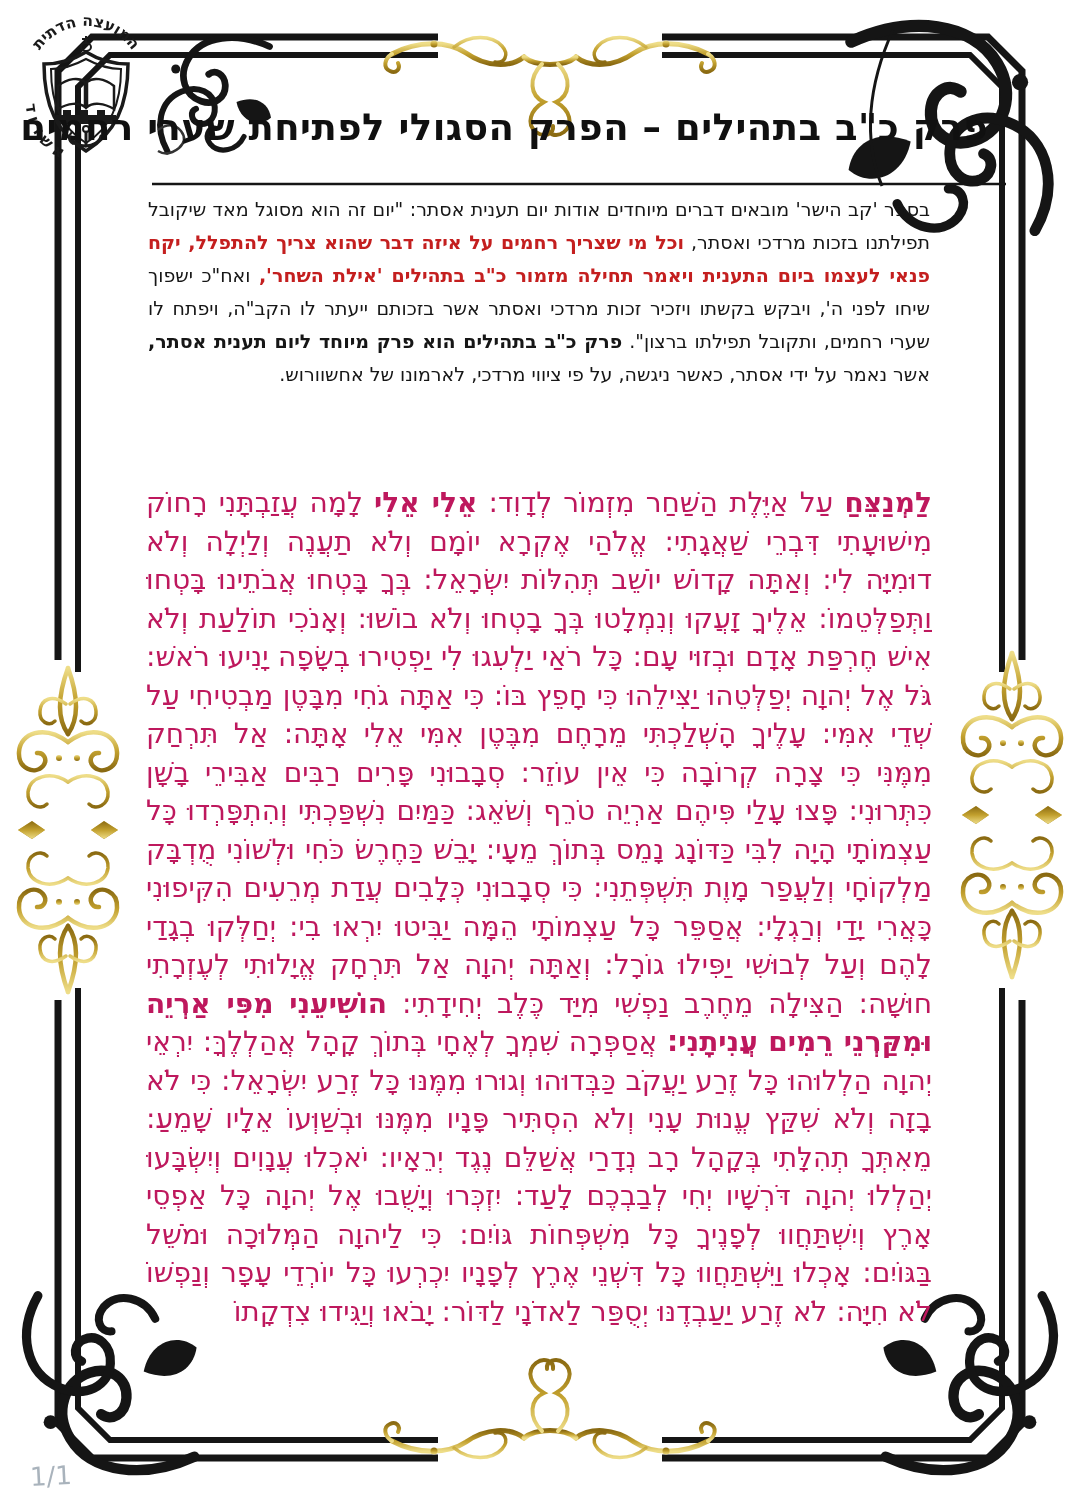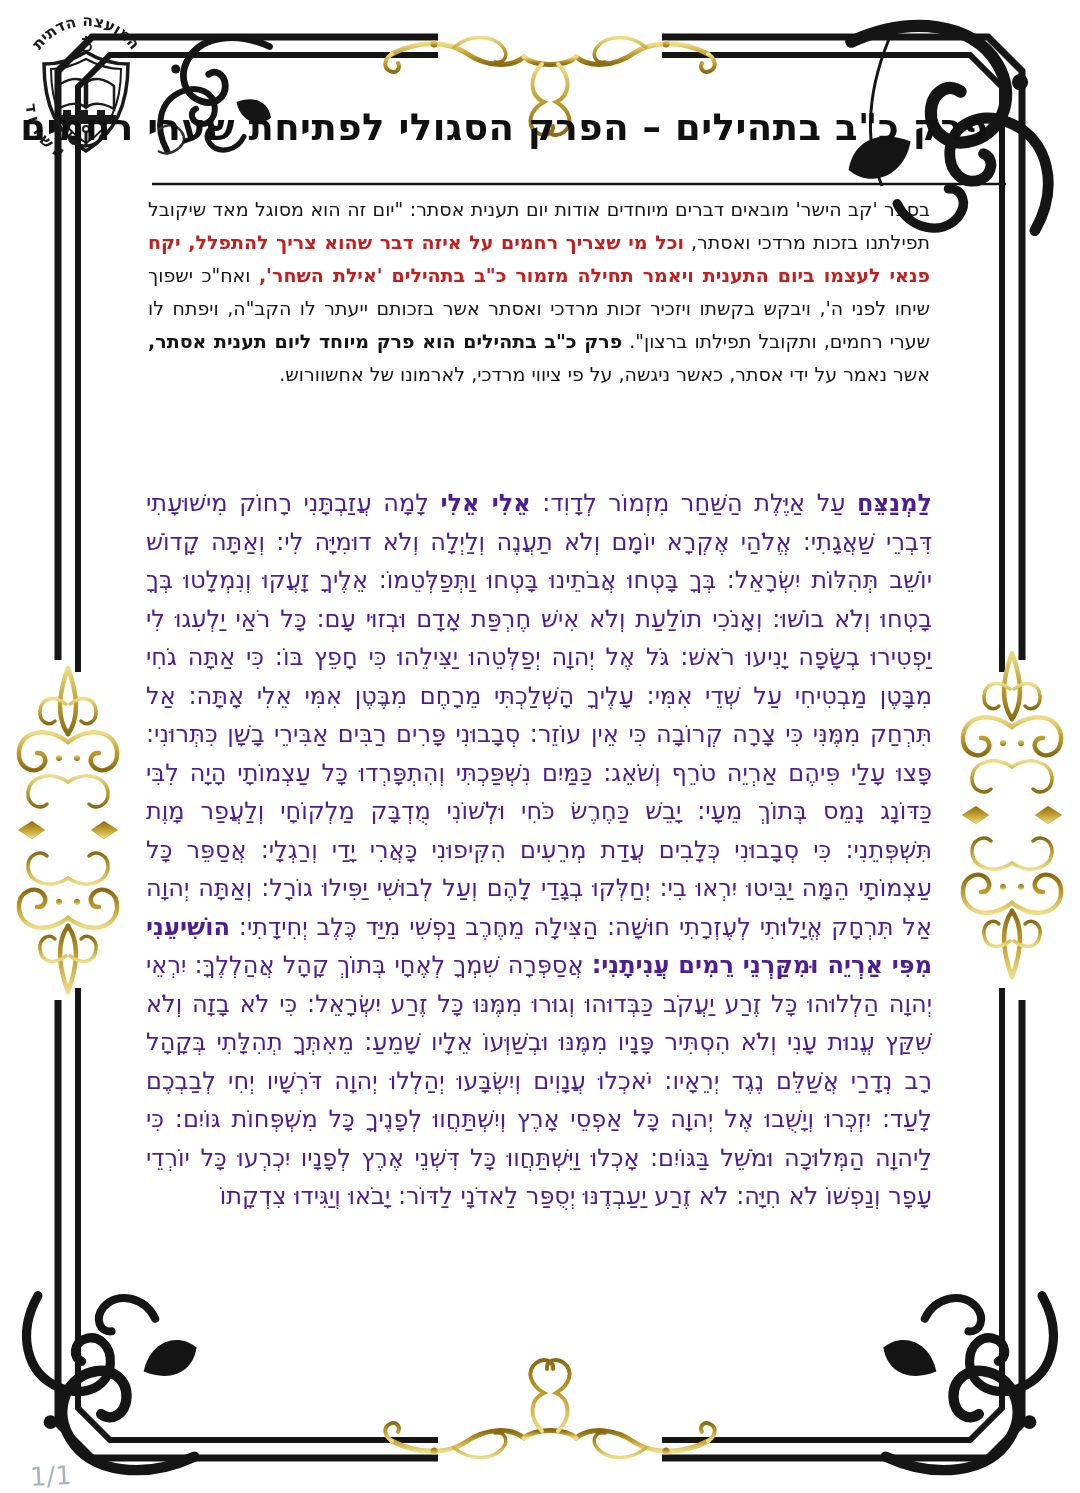--- a/index.html
+++ b/index.html
@@ -17,21 +17,21 @@
   .intro{
     position:absolute;top:193px;right:150px;width:782px;max-height:296px;overflow:hidden;
     direction:rtl;text-align:justify;text-justify:inter-word;
     font-size:19px;line-height:33px;color:#161616;margin-left:7px;
   }
   .red{color:#c41f1f;font-weight:700;}
   .b{font-weight:700;}
   .psalm{
     position:absolute;top:484px;right:148px;width:786px;max-height:910px;overflow:hidden;
     direction:rtl;text-align:justify;text-justify:inter-word;
-    font-size:24px;line-height:38.5px;color:#4c1d95;
+    font-size:28px;line-height:38.5px;color:#be185d;
   }
   .psalm-last{text-align:center;}
   .pagenum{
     position:absolute;left:30px;top:1461px;
     font-size:26px;color:#a9b3bc;transform:rotate(-3deg);
   }
 </style>
 </head>
 <body>
 

